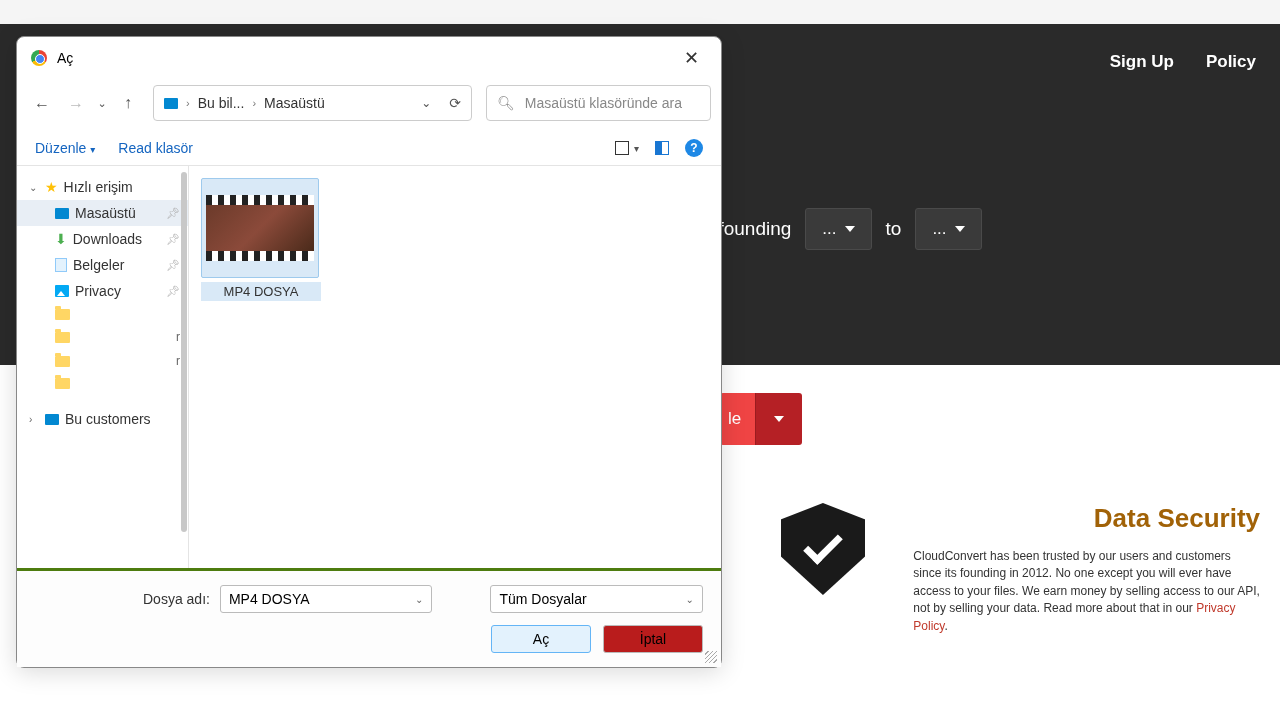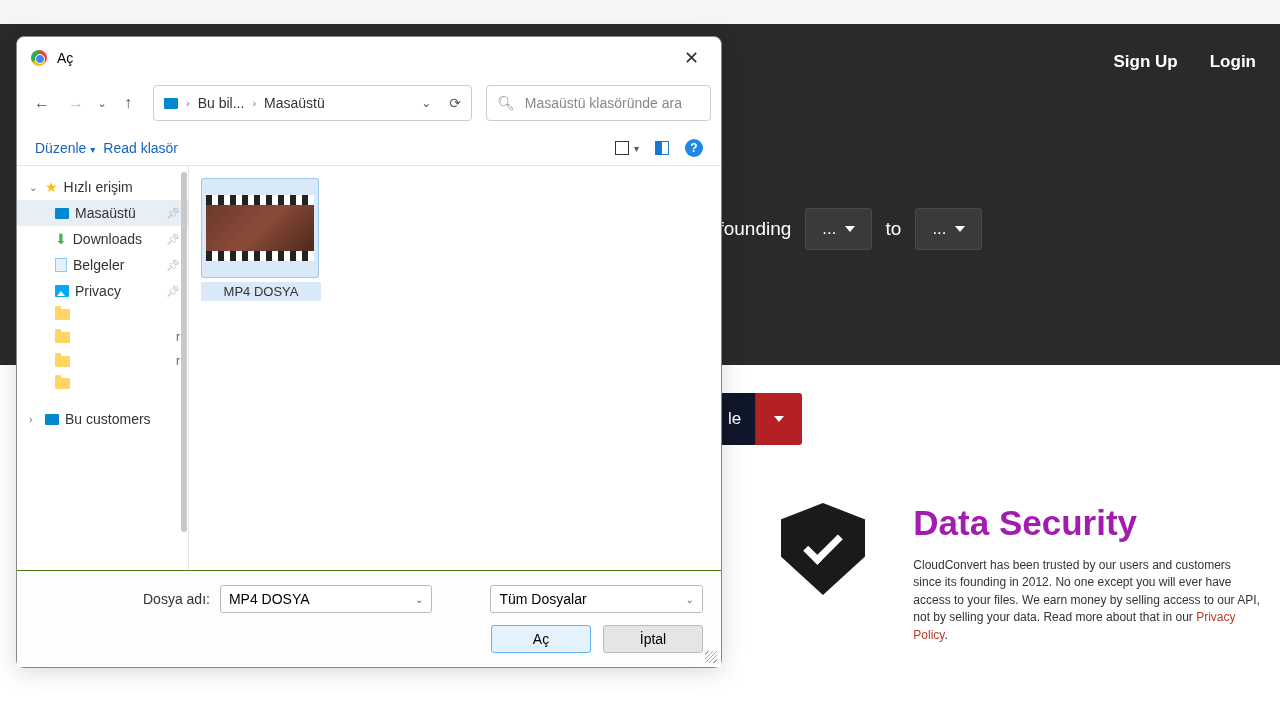--- a/index.html
+++ b/index.html
@@ -9,48 +9,48 @@
 .page { width: 100%; height: 100%; }
 .topbar { height: 24px; background: #f5f5f5; }
 .header { background: #2a2a2a; color: #fff; height: 341px; display: flex; flex-direction: column; }
 .nav { display: flex; justify-content: flex-end; padding: 28px 24px; gap: 32px; font-size: 17px; font-weight: 600; }
 .nav a { color: #fff; text-decoration: none; }
 .convert-row { display: flex; align-items: center; justify-content: center; gap: 14px; margin-top: 108px; margin-left: 420px; font-size: 19px; }
 .dropdown { background: #3a3a3a; border: 1px solid #4a4a4a; padding: 10px 16px; border-radius: 3px; display: flex; align-items: center; gap: 8px; color: #fff; font-size: 17px; }
 .chev-down { width: 0; height: 0; border-left: 5px solid transparent; border-right: 5px solid transparent; border-top: 6px solid #fff; display: inline-block; }
 
 .red-row { margin-top: 28px; margin-left: 720px; display: flex; }
-.red-btn { background: #0f172a; color: #fff; padding: 16px 14px 16px 8px; font-size: 17px; border-radius: 3px 0 0 3px; }
+.red-btn { background: #ef4444; color: #fff; padding: 16px 14px 16px 8px; font-size: 17px; border-radius: 3px 0 0 3px; }
 .red-drop { background: #b52025; padding: 16px 18px; border-left: 1px solid rgba(0,0,0,0.15); border-radius: 0 3px 3px 0; display: flex; align-items: center; }
 
 .white-section { background: #fff; padding: 58px 20px 20px 20px; display: flex; gap: 48px; }
 .white-section .left-gap { width: 740px; }
 .shield { width: 88px; height: 92px; background: #1a1a1a; position: relative; clip-path: polygon(50% 0, 100% 18%, 100% 58%, 50% 100%, 0 58%, 0 18%); display: flex; align-items: center; justify-content: center; }
 .check { width: 36px; height: 20px; border-left: 7px solid #fff; border-bottom: 7px solid #fff; transform: rotate(-45deg); margin-top: -8px; }
-.content h2 { font-size: 35px; font-weight: 700; color: #a21caf; margin-bottom: 14px; }
+.content h2 { font-size: 26px; font-weight: 700; color: #a16207; margin-bottom: 14px; text-align: right; }
 .content p { font-size: 12px; line-height: 1.45; color: #333; max-width: 360px; }
 .content a { color: #c0392b; text-decoration: none; }
 
 
 .dialog { position: absolute; top: 36px; left: 16px; width: 706px; height: 632px; background: #fff; border: 1px solid #888; border-radius: 8px; display: flex; flex-direction: column; box-shadow: 0 4px 24px rgba(0,0,0,0.15); }
 .dlg-title { display: flex; align-items: center; padding: 8px 14px; }
 .chrome-icon { width: 16px; height: 16px; border-radius: 50%; background: conic-gradient(#ea4335 0 120deg, #fbbc05 120deg 240deg, #34a853 240deg 360deg); position: relative; }
 .chrome-icon::after { content:''; position:absolute; top:4px; left:4px; width:8px; height:8px; border-radius:50%; background:#4285f4; border:1px solid #fff; }
 .dlg-title span { margin-left: 10px; font-size: 14px; }
 .close-x { margin-left: auto; font-size: 18px; color: #333; padding: 2px 8px; cursor: pointer; }
 
 .dlg-nav { display: flex; align-items: center; padding: 6px 10px; gap: 4px; }
 .nav-btn { width: 30px; height: 30px; display: flex; align-items: center; justify-content: center; color: #555; font-size: 16px; cursor: pointer; border-radius: 3px; }
 .addr-bar { flex: 1; margin-left: 6px; border: 1px solid #ccc; border-radius: 4px; height: 36px; display: flex; align-items: center; padding: 0 10px; gap: 8px; font-size: 14px; color: #333; }
 .addr-sep { color: #777; font-size: 11px; }
 .addr-chev { margin-left: auto; color: #555; font-size: 12px; }
 .refresh { margin-left: 10px; color: #555; }
 .search-bar { width: 225px; margin-left: 10px; border: 1px solid #ccc; border-radius: 4px; height: 36px; display: flex; align-items: center; padding: 0 10px; gap: 10px; color: #888; font-size: 14px; }
 
-.dlg-toolbar { display: flex; align-items: center; padding: 12px 18px 8px 18px; gap: 8px; font-size: 14px; }
+.dlg-toolbar { display: flex; align-items: center; padding: 12px 18px 8px 18px; gap: 23px; font-size: 14px; }
 .tool-link { color: #1565c0; cursor: pointer; }
 .tool-right { margin-left: auto; display: flex; align-items: center; gap: 16px; }
 .sq-icon { width: 14px; height: 14px; border: 1.5px solid #333; }
 .sq-half { width: 14px; height: 14px; border: 1.5px solid #1976d2; position: relative; }
 .sq-half::after { content:''; position:absolute; top:0; left:0; width:50%; height:100%; background:#1976d2; }
 .help { width: 18px; height: 18px; border-radius: 50%; background: #1e88e5; color: #fff; display: flex; align-items: center; justify-content: center; font-size: 12px; font-weight: bold; }
 
 .dlg-body { flex: 1; display: flex; border-top: 1px solid #e4e4e4; overflow: hidden; position: relative; }
 .sidebar { width: 172px; border-right: 1px solid #e4e4e4; padding: 8px 0; font-size: 14px; overflow-y: auto; }
 .sb-item { display: flex; align-items: center; padding: 5px 8px 5px 12px; gap: 6px; color: #333; cursor: pointer; }
@@ -70,40 +70,40 @@
 .scroll-ind { position: absolute; top: 6px; left: 164px; width: 6px; height: 360px; background: #c8c8c8; border-radius: 3px; }
 
 .file-area { flex: 1; padding: 12px; }
 .file-item { width: 120px; text-align: center; cursor: pointer; }
 .file-thumb { width: 118px; height: 100px; border: 1px solid #9ecaed; background: #d9e9f7; border-radius: 2px; display: flex; align-items: center; justify-content: center; margin-bottom: 4px; }
 .video-inner { width: 108px; height: 66px; background: linear-gradient(135deg, #6b3a2a, #8b4a3a, #4a2a1a); position: relative; border-top: 10px solid #222; border-bottom: 10px solid #222; }
 .video-inner::before, .video-inner::after { content:''; position:absolute; left:0; right:0; height:10px; background-image: repeating-linear-gradient(90deg, #222 0 6px, #fff 6px 12px); }
 .video-inner::before { top:-10px; } .video-inner::after { bottom:-10px; }
 .file-label { font-size: 13px; color: #333; background: #d9e9f7; padding: 2px 4px; }
 
-.dlg-footer { border-top: 1px solid #4d7c0f; padding: 14px 18px; background: #fdfdfd; }
+.dlg-footer { border-top: 3px solid #4d7c0f; padding: 14px 18px; background: #fdfdfd; }
 .footer-row { display: flex; align-items: center; gap: 10px; }
 .footer-row label { font-size: 14px; color: #333; margin-left: 108px; }
 .combo { flex: 1; border: 1px solid #bbb; border-radius: 3px; height: 28px; display: flex; align-items: center; padding: 0 8px; font-size: 14px; background: #fff; justify-content: space-between; max-width: 248px; }
 .combo-wide { max-width: none; }
 .filter-combo { width: 210px; margin-left: 48px; }
 .footer-btns { display: flex; justify-content: flex-end; gap: 12px; margin-top: 12px; }
-.btn { width: 100px; height: 28px; border: 1px solid #bbb; border-radius: 3px; background: #e5e5e5; font-size: 14px; cursor: pointer; }
+.btn { width: 100px; height: 28px; border: 1px solid #bbb; border-radius: 3px; background: #b91c1c; font-size: 14px; cursor: pointer; }
 .btn.primary { background: #e3f2fd; border-color: #64b5f6; }
 .resize-grip { position: absolute; bottom: 4px; right: 4px; width: 12px; height: 12px; background: repeating-linear-gradient(135deg, transparent 0 2px, #aaa 2px 3px); }
 </style>
 </head>
 <body>
 
 <div class="page">
   <div class="topbar"></div>
   <div class="header">
     <div class="nav">
       <a href="#">Sign Up</a>
-      <a href="#">Login</a>
+      <a href="#">Policy</a>
     </div>
     <div class="convert-row">
       <span>founding</span>
       <div class="dropdown">
         <span>...</span>
         <span class="chev-down"></span>
       </div>
       <span>to</span>
       <div class="dropdown">
         <span>...</span>

